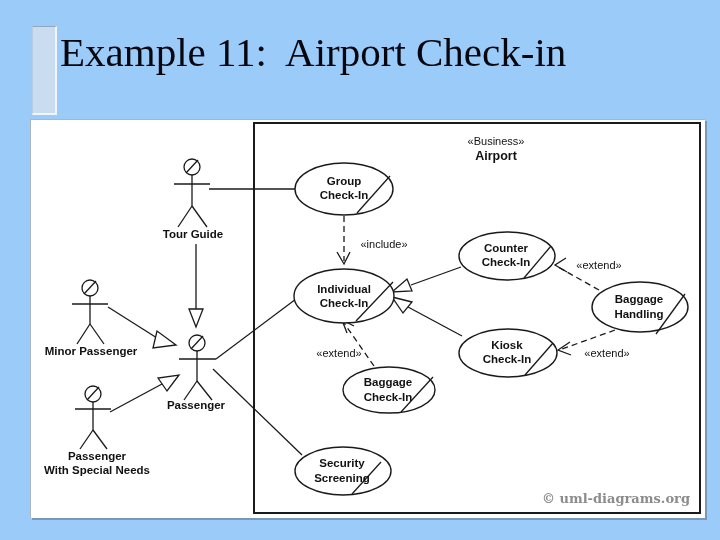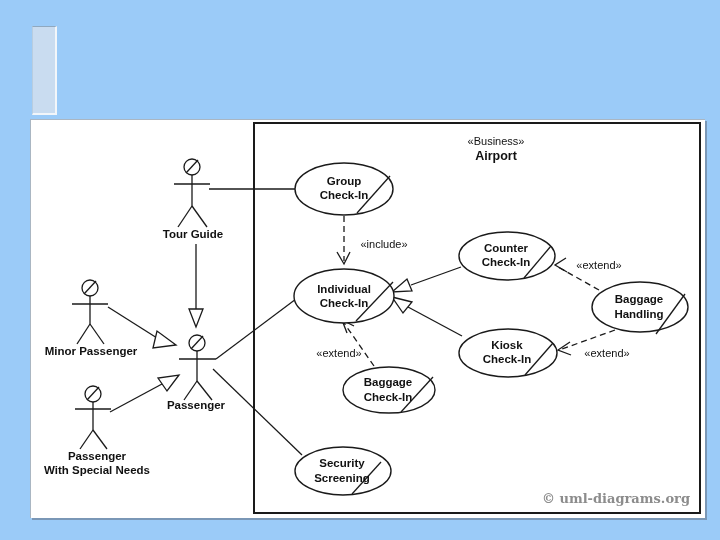--- a/index.html
+++ b/index.html
@@ -38,20 +38,21 @@
   .subject-name { font-family:"Liberation Sans",sans-serif; font-size:12.5px; font-weight:bold; text-anchor:middle; }
   .copyright { font-family:"DejaVu Serif", serif; font-size:13px; font-weight:bold; fill:#8c8c8c !important; text-anchor:end; }
 </style>
 </head>
 <body>
 
 <div class="slide">
 
   <div class="accent-bar"></div>
 
+  <h1 class="title">Example 11:  Airport Check-in</h1>
 
   <div class="content-area"></div>
 
   <svg class="diagram" width="720" height="540" viewBox="0 0 720 540">
 
     <rect class="boundary" x="254" y="123" width="446" height="390"></rect>
     <text class="stereo" x="496" y="145">«Business»</text>
     <text class="subject-name" x="496" y="160">Airport</text>
 
     <line class="ln" x1="209" y1="189" x2="295" y2="189"></line>

